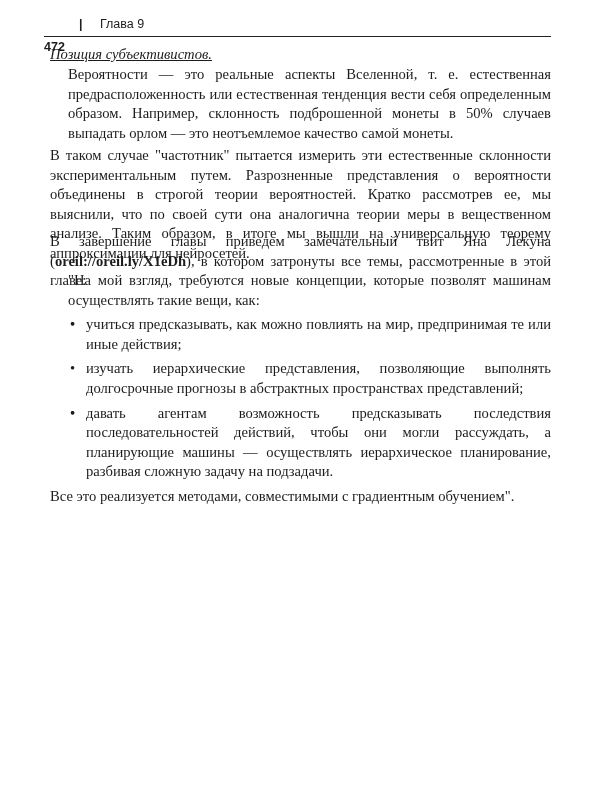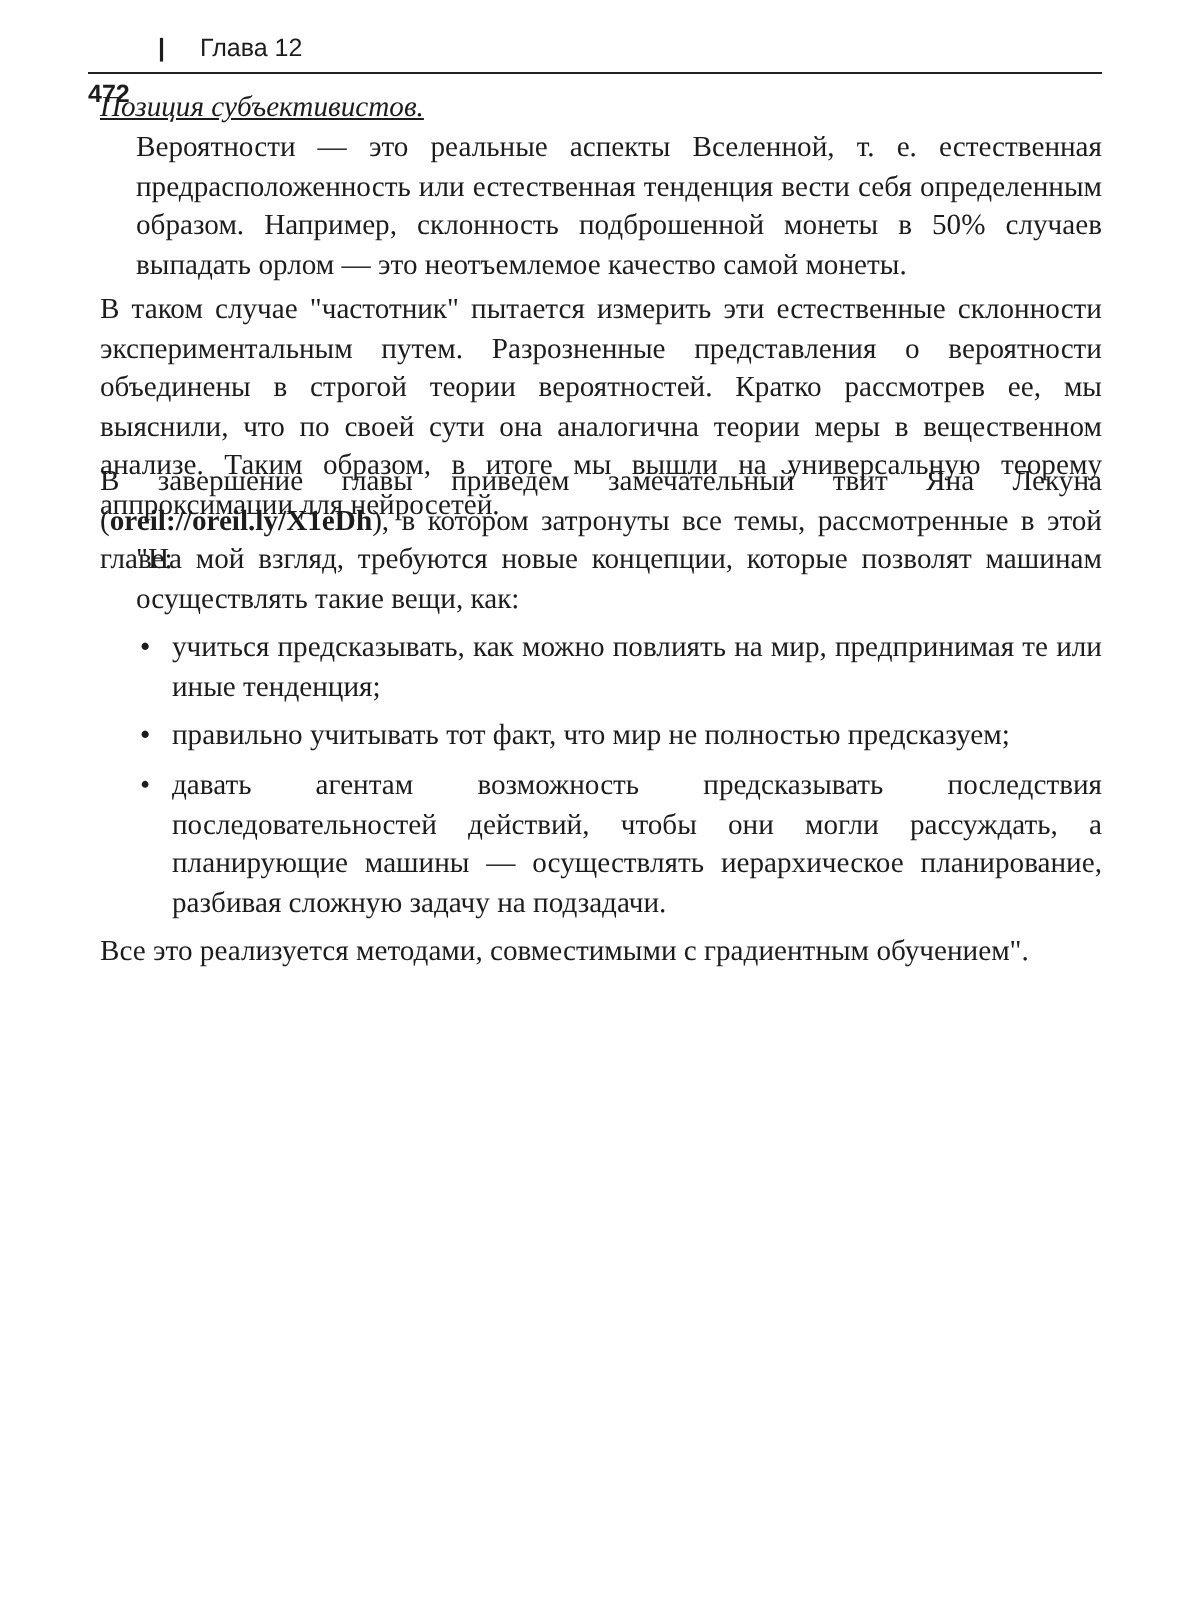--- a/index.html
+++ b/index.html
@@ -22,40 +22,40 @@
     .q-outro { margin: 0; }
     .p-block p, .justified { margin: 0; }
     .bold { font-weight: bold; }
   </style>
 </head>
 <body>
 
 <div class="header">
   <span class="num">472</span>
   <span class="sep">|</span>
-  <span class="chap">Глава 12</span>
+  <span class="chap">Глава 9</span>
 </div>
 
 <div class="subhead">Позиция субъективистов.</div>
 
 <div class="p-block p1 serif">
   <p style="text-indent:0">Вероятности — это реальные аспекты Вселенной, т. е. естественная предрасположенность или естественная тенденция вести себя определенным образом. Например, склонность подброшенной монеты в 50% случаев выпадать орлом — это неотъемлемое качество самой монеты.</p>
 </div>
 
 <div class="p-block p2 serif">
   <p>В таком случае "частотник" пытается измерить эти естественные склонности экспериментальным путем. Разрозненные представления о вероятности объединены в строгой теории вероятностей. Кратко рассмотрев ее, мы выяснили, что по своей сути она аналогична теории меры в вещественном анализе. Таким образом, в итоге мы вышли на универсальную теорему аппроксимации для нейросетей.</p>
 </div>
 
 <div class="p-block p3 serif">
   <p><span>В завершение главы приведем замечательный твит Яна Лекуна (</span><span class="bold">oreil://oreil.ly/X1eDh</span><span>), в котором затронуты все темы, рассмотренные в этой главе:</span></p>
 </div>
 
 <div class="q-block">
   <p class="q-intro">"На мой взгляд, требуются новые концепции, которые позволят машинам осуществлять такие вещи, как:</p>
   <ul class="bullets">
     <li><span class="dot">•</span></li>
-    <li><span class="dot">•</span><span>учиться предсказывать, как можно повлиять на мир, предпринимая те или иные тенденция;</span></li>
+    <li><span class="dot">•</span><span>учиться предсказывать, как можно повлиять на мир, предпринимая те или иные действия;</span></li>
+    <li><span class="dot">•</span><span>изучать иерархические представления, позволяющие выполнять долгосрочные прогнозы в абстрактных пространствах представлений;</span></li>
     <li><span class="dot">•</span></li>
-    <li><span class="dot">•</span><span>правильно учитывать тот факт, что мир не полностью предсказуем;</span></li>
     <li><span class="dot">•</span><span>давать агентам возможность предсказывать последствия последовательностей действий, чтобы они могли рассуждать, а планирующие машины — осуществлять иерархическое планирование, разбивая сложную задачу на подзадачи.</span></li>
   </ul>
   <p class="q-outro" style="margin-left:-18px">Все это реализуется методами, совместимыми с градиентным обучением".</p>
 </div>
 
 </body></html>

